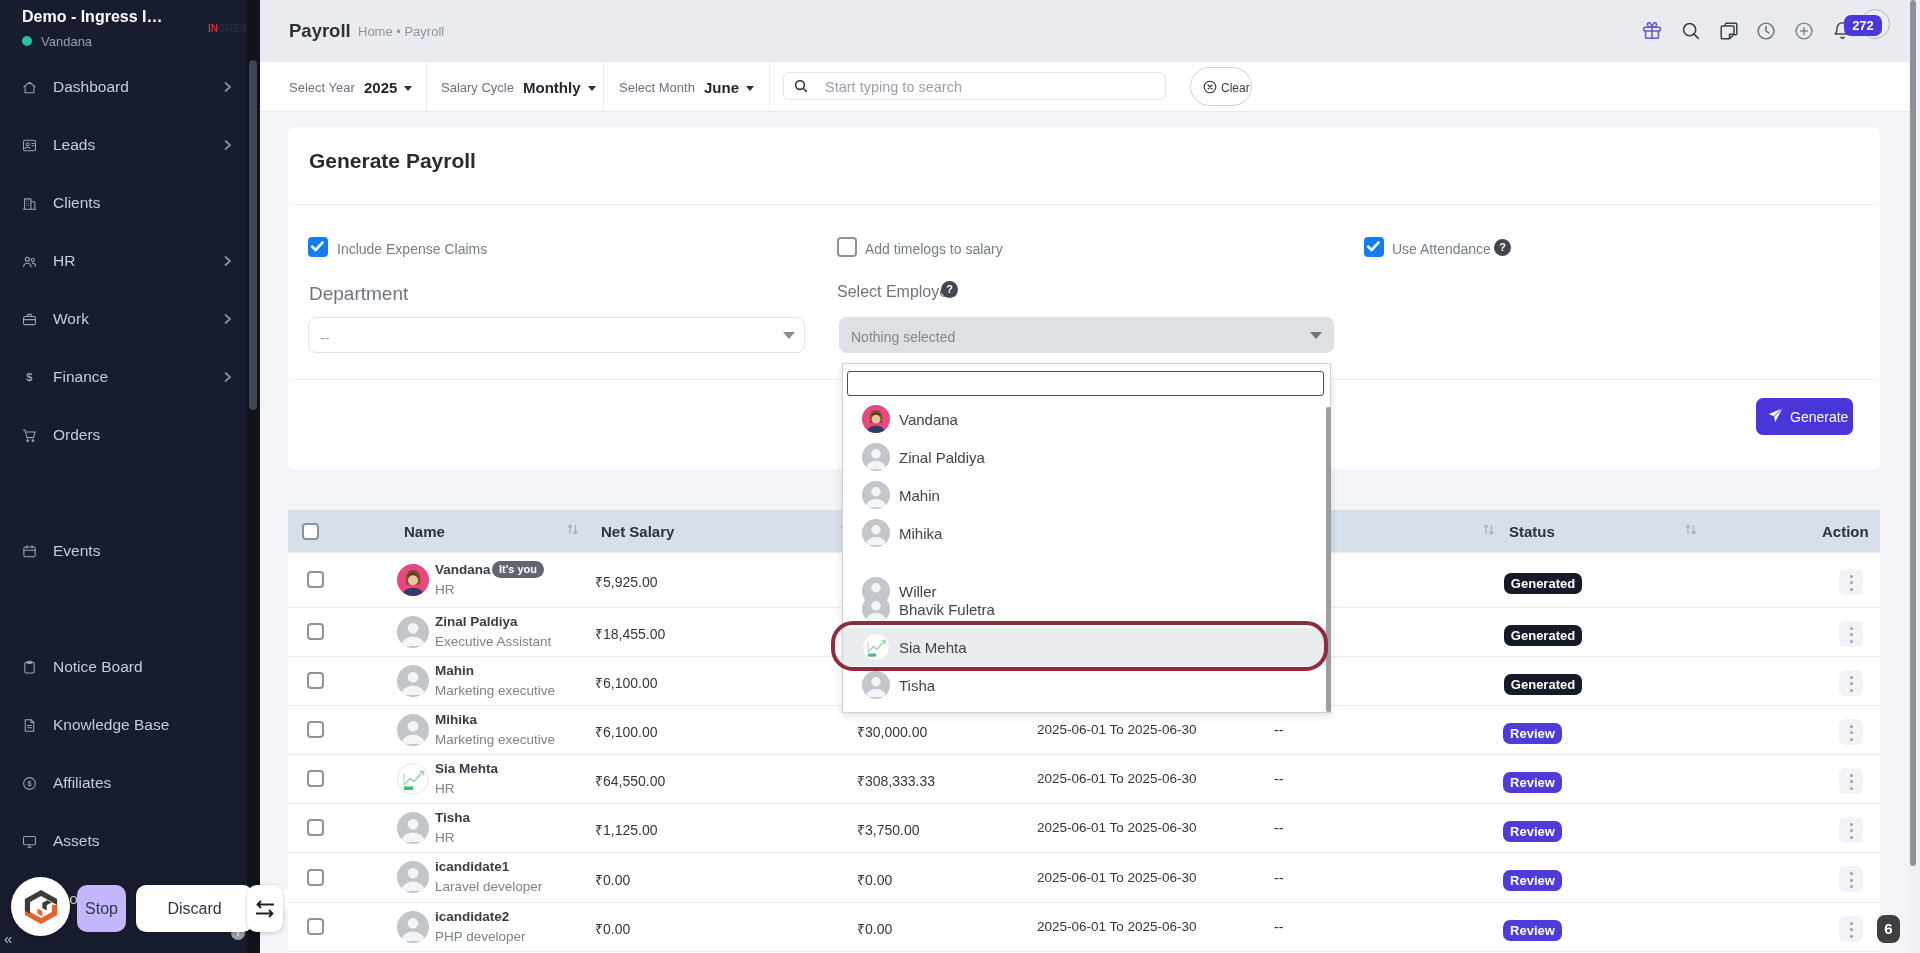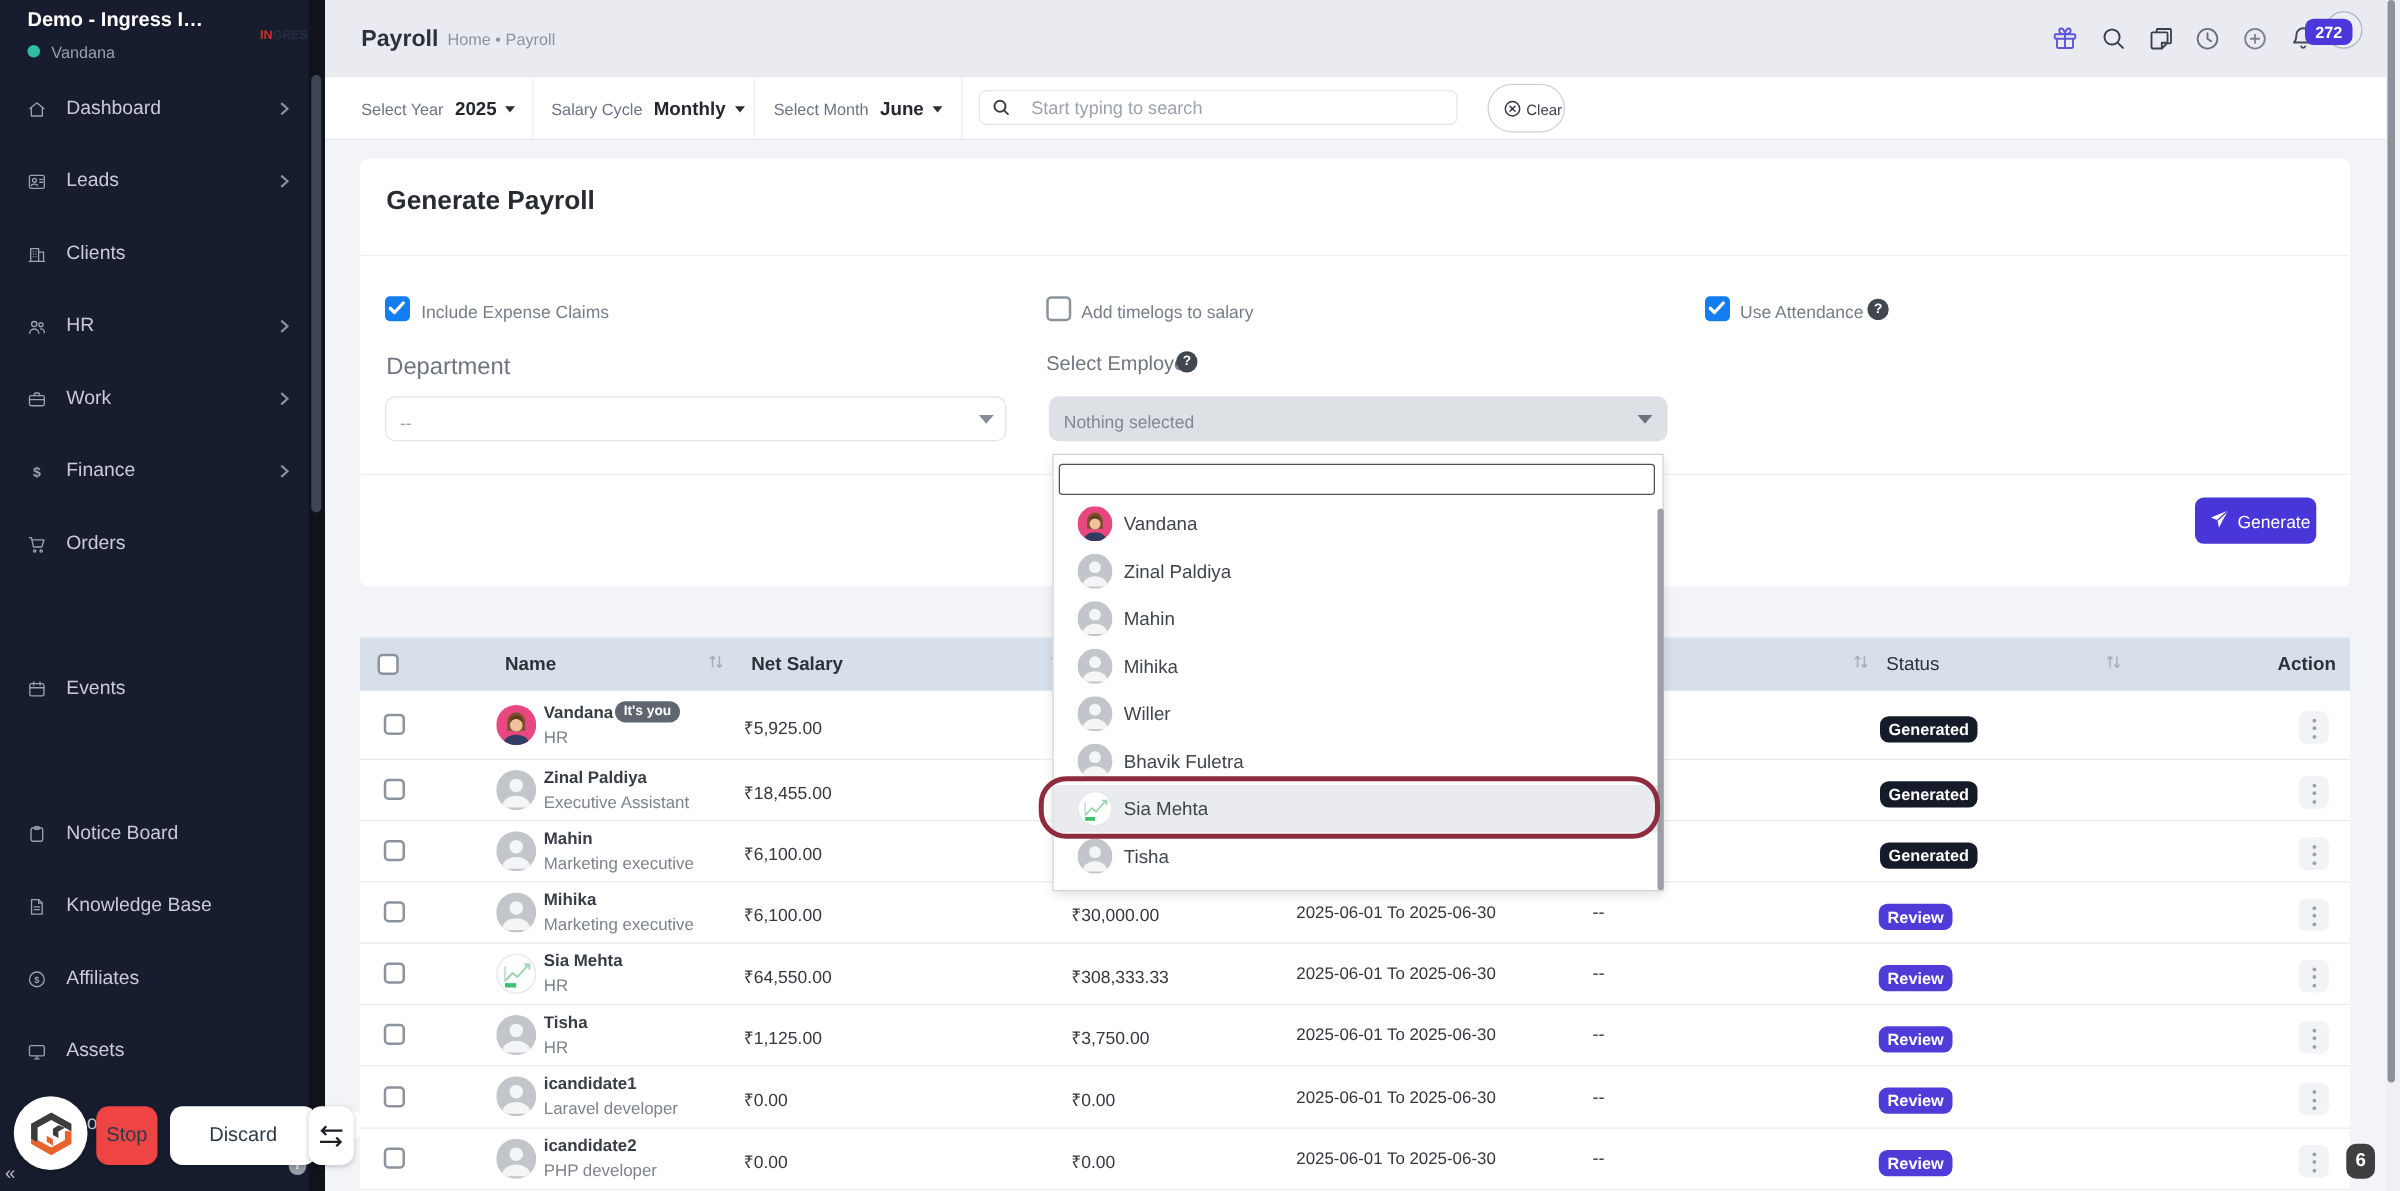--- a/index.html
+++ b/index.html
@@ -237,21 +237,21 @@
       <path d="M22 2 L2.5 10 L10 13 L11.5 21.5 L15 14.5 Z" fill="#fff"></path>
       <path d="M22 2 L10 13" stroke="#4836d8" stroke-width="1.4"></path>
     </svg></div>
 <div class="ab" style="left:1790px;top:409px;font-size:14px;color:#fff">Generate</div>
 
 <div class="ab" style="left:288px;top:510px;width:1592px;height:443px;background:#fff"></div>
 <div class="ab" style="left:288px;top:510px;width:1592px;height:42px;background:#d7e0ea"></div>
 <div class="ab cbx off" style="left:302px;top:523px;width:17px;height:17px;border-width:2px"></div>
 <div class="ab" style="left:404px;top:523px;font-size:15px;font-weight:bold;color:#2d3238">Name</div>
 <div class="ab" style="left:601px;top:523px;font-size:15px;font-weight:bold;color:#2d3238">Net Salary</div>
-<div class="ab" style="left:1509px;top:523px;font-size:15px;font-weight:normal;color:#2d3238">Status</div>
+<div class="ab" style="left:1509px;top:523px;font-size:15px;font-weight:bold;color:#2d3238">Status</div>
 <div class="ab" style="left:1822px;top:523px;font-size:15px;font-weight:bold;color:#2d3238">Action</div>
 <div class="ab" style="left:566px;top:522px"><svg width="14" height="15" viewBox="0 0 14 15" fill="none" stroke="#a7aeb7" stroke-width="1.2">
       <path d="M4 12 V3 M4 3 L2 5.4 M4 3 L6 5.4"></path>
       <path d="M9.5 3 v9 M9.5 12 L7.5 9.6 M9.5 12 L11.5 9.6"></path>
     </svg></div>
 <div class="ab" style="left:839px;top:522px"><svg width="14" height="15" viewBox="0 0 14 15" fill="none" stroke="#a7aeb7" stroke-width="1.2">
       <path d="M4 12 V3 M4 3 L2 5.4 M4 3 L6 5.4"></path>
       <path d="M9.5 3 v9 M9.5 12 L7.5 9.6 M9.5 12 L11.5 9.6"></path>
     </svg></div>
 <div class="ab" style="left:1482px;top:522px"><svg width="14" height="15" viewBox="0 0 14 15" fill="none" stroke="#a7aeb7" stroke-width="1.2">
@@ -521,21 +521,21 @@
         </clipPath>
       </defs>
       <circle cx="16" cy="16" r="16" fill="#c2c5c9"></circle>
       <g clip-path="url(#p00)" fill="#f4f5f6">
         <circle cx="16" cy="12.3" r="5.4"></circle>
         <path d="M4.5 30 a11.5 9.5 0 0 1 23 0 z"></path>
       </g>
     </svg>
     <span class="dn">Mihika</span>
   </div>
-<div class="ab ditem" style="top:552px">
+<div class="ab ditem" style="top:572px">
     <svg width="28" height="28" viewBox="0 0 32 32">
       <defs>
         <clipPath id="p00">
           <circle cx="16" cy="16" r="16"></circle>
         </clipPath>
       </defs>
       <circle cx="16" cy="16" r="16" fill="#c2c5c9"></circle>
       <g clip-path="url(#p00)" fill="#f4f5f6">
         <circle cx="16" cy="12.3" r="5.4"></circle>
         <path d="M4.5 30 a11.5 9.5 0 0 1 23 0 z"></path>
@@ -589,21 +589,21 @@
 <div class="ab" style="left:276px;top:889px;width:13px;height:22px;background:#fff;border-radius:6px"></div>
 <div class="ab" style="left:4px;top:930px;color:#b9bec8;font-size:15px">«</div>
 <div class="ab" style="left:231px;top:926px;width:14px;height:14px;border-radius:50%;background:#9aa0a8;color:#fff;font-size:10px;font-weight:bold;text-align:center;line-height:14px">?</div>
 <div class="ab" style="left:11px;top:877px;width:59px;height:59px;border-radius:50%;background:#fff;box-shadow:0 1px 5px rgba(0,0,0,0.25)"></div>
 <svg class="ab" style="left:22px;top:888px" width="38" height="38" viewBox="0 0 40 40">
     <path d="M20 2 L37 11.5 L37 18 L31.5 15 L31.5 14.8 L20 8.4 L8.5 14.8 L8.5 27.5 L3 24.5 L3 11.5 Z" fill="#3d3c3a"></path>
     <path d="M31.5 15 L26 18.2 L26 23.6 L21.4 21 L21.4 15.7 L26.2 12.9 Z" fill="#3d3c3a"></path>
     <path d="M20 38 L3 28.5 L3 24.5 L8.5 27.5 L8.5 25.2 L20 31.6 L31.5 25.2 L31.5 17.5 L37 18 L37 28.5 Z" fill="#e8622c"></path>
     <path d="M16.2 21.6 L21.4 24.6 L21.4 29.8 L16.2 26.8 Z" fill="#e8622c"></path>
   </svg>
-<div class="ab" style="left:77px;top:885px;width:49px;height:47px;background:#ef4444;border-radius:10px;box-shadow:0 1px 4px rgba(0,0,0,0.2);color:#2c3947;font-size:16px;text-align:center;line-height:47px">Stop</div>
+<div class="ab" style="left:77px;top:885px;width:49px;height:47px;background:#c4b5fd;border-radius:10px;box-shadow:0 1px 4px rgba(0,0,0,0.2);color:#2c3947;font-size:16px;text-align:center;line-height:47px">Stop</div>
 <div class="ab" style="left:136px;top:885px;width:117px;height:47px;background:#fff;border-radius:10px;box-shadow:0 1px 4px rgba(0,0,0,0.2);color:#2c3947;font-size:16px;text-align:center;line-height:47px">Discard</div>
 <div class="ab" style="left:247px;top:885px;width:36px;height:47px;background:#fff;border-radius:10px;box-shadow:0 1px 4px rgba(0,0,0,0.2)"></div>
 <svg class="ab" style="left:253px;top:898px" width="24" height="22" viewBox="0 0 24 22">
     <g fill="none" stroke="#1c1f24" stroke-width="1.8">
       <path d="M21 6.5 H5 M8 3 L4.5 6.5 L8 10"></path>
       <path d="M3 15.5 H19 M16 12 L19.5 15.5 L16 19"></path>
     </g>
   </svg>
 <div class="ab" style="left:1877px;top:915px;width:23px;height:28px;background:#3f3f41;border-radius:8px;color:#fff;font-size:15px;font-weight:bold;text-align:center;line-height:28px">6</div>
 <div class="ab" style="left:1909px;top:0;width:11px;height:953px;background:#eef0f4"></div>

